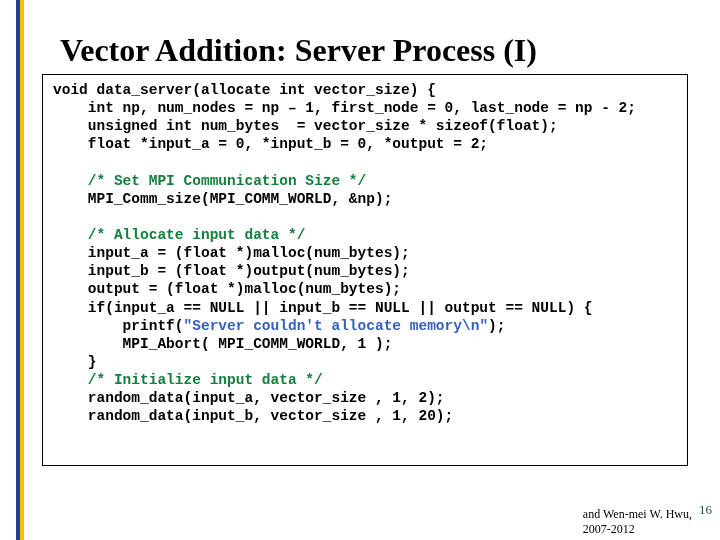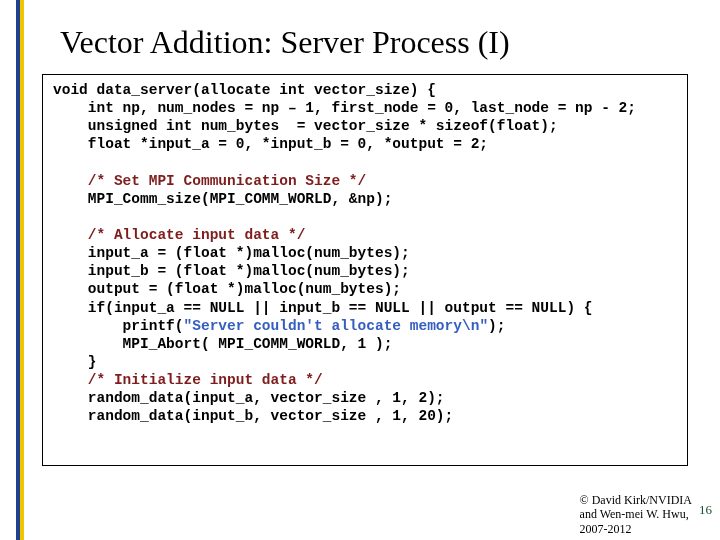--- a/index.html
+++ b/index.html
@@ -23,25 +23,25 @@
     top: 0;
     bottom: 0;
     width: 4px;
   }
   .stripe.blue { left: 0; background: #1f3f8f; }
   .stripe.yellow { left: 4px; background: #f2c400; }
 
   .title {
     position: absolute;
     left: 60px;
-    top: 24px;
+    top: 32px;
     right: 20px;
     font-size: 32px;
     color: #000;
-    font-weight: normal;
+    font-weight: bold;
     white-space: nowrap;
   }
 
   .code-box {
     position: absolute;
     left: 42px;
     top: 74px;
     width: 646px;
     height: 392px;
     border: 1px solid #000;
@@ -50,21 +50,21 @@
   }
 
   .code {
     font-family: "Courier New", monospace;
     font-size: 14.5px;
     line-height: 1.25;
     white-space: pre;
     color: #000;
     font-weight: bold;
   }
-  .code .cmt { color: #7f1d1d; }
+  .code .cmt { color: #15803d; }
   .code .str { color: #355fbf; }
 
   .footer {
     position: absolute;
     right: 28px;
     bottom: 4px;
     font-size: 12px;
     color: #000;
     text-align: left;
     line-height: 1.2;
@@ -91,30 +91,30 @@
 <div class="code"><span>void data_server(allocate int vector_size) {</span>
 <span>    int np, num_nodes = np – 1, first_node = 0, last_node = np - 2;</span>
 <span>    unsigned int num_bytes  = vector_size * sizeof(float);</span>
 <span>    float *input_a = 0, *input_b = 0, *output = 2;</span>
 <span></span>
 <span class="cmt">    /* Set MPI Communication Size */</span>
 <span>    MPI_Comm_size(MPI_COMM_WORLD, &amp;np);</span>
 <span></span>
 <span class="cmt">    /* Allocate input data */</span>
 <span>    input_a = (float *)malloc(num_bytes);</span>
-<span>    input_b = (float *)malloc(num_bytes);</span>
+<span>    input_b = (float *)output(num_bytes);</span>
 <span>    output = (float *)malloc(num_bytes);</span>
 <span>    if(input_a == NULL || input_b == NULL || output == NULL) {</span>
 <span>        printf(</span><span class="str">"Server couldn't allocate memory\n"</span><span>);</span>
 <span>        MPI_Abort( MPI_COMM_WORLD, 1 );</span>
 <span>    }</span>
 <span class="cmt">    /* Initialize input data */</span>
 <span>    random_data(input_a, vector_size , 1, 2);</span>
 <span>    random_data(input_b, vector_size , 1, 20);</span></div>
 </div>
 
 <div class="page-num">16</div>
 
 <div class="footer">
-  <span>© David Kirk/NVIDIA</span><br>
+  <br>
   <span>and Wen-mei W. Hwu,</span><br>
   <span>2007-2012</span>
 </div>
 
 </body></html>

